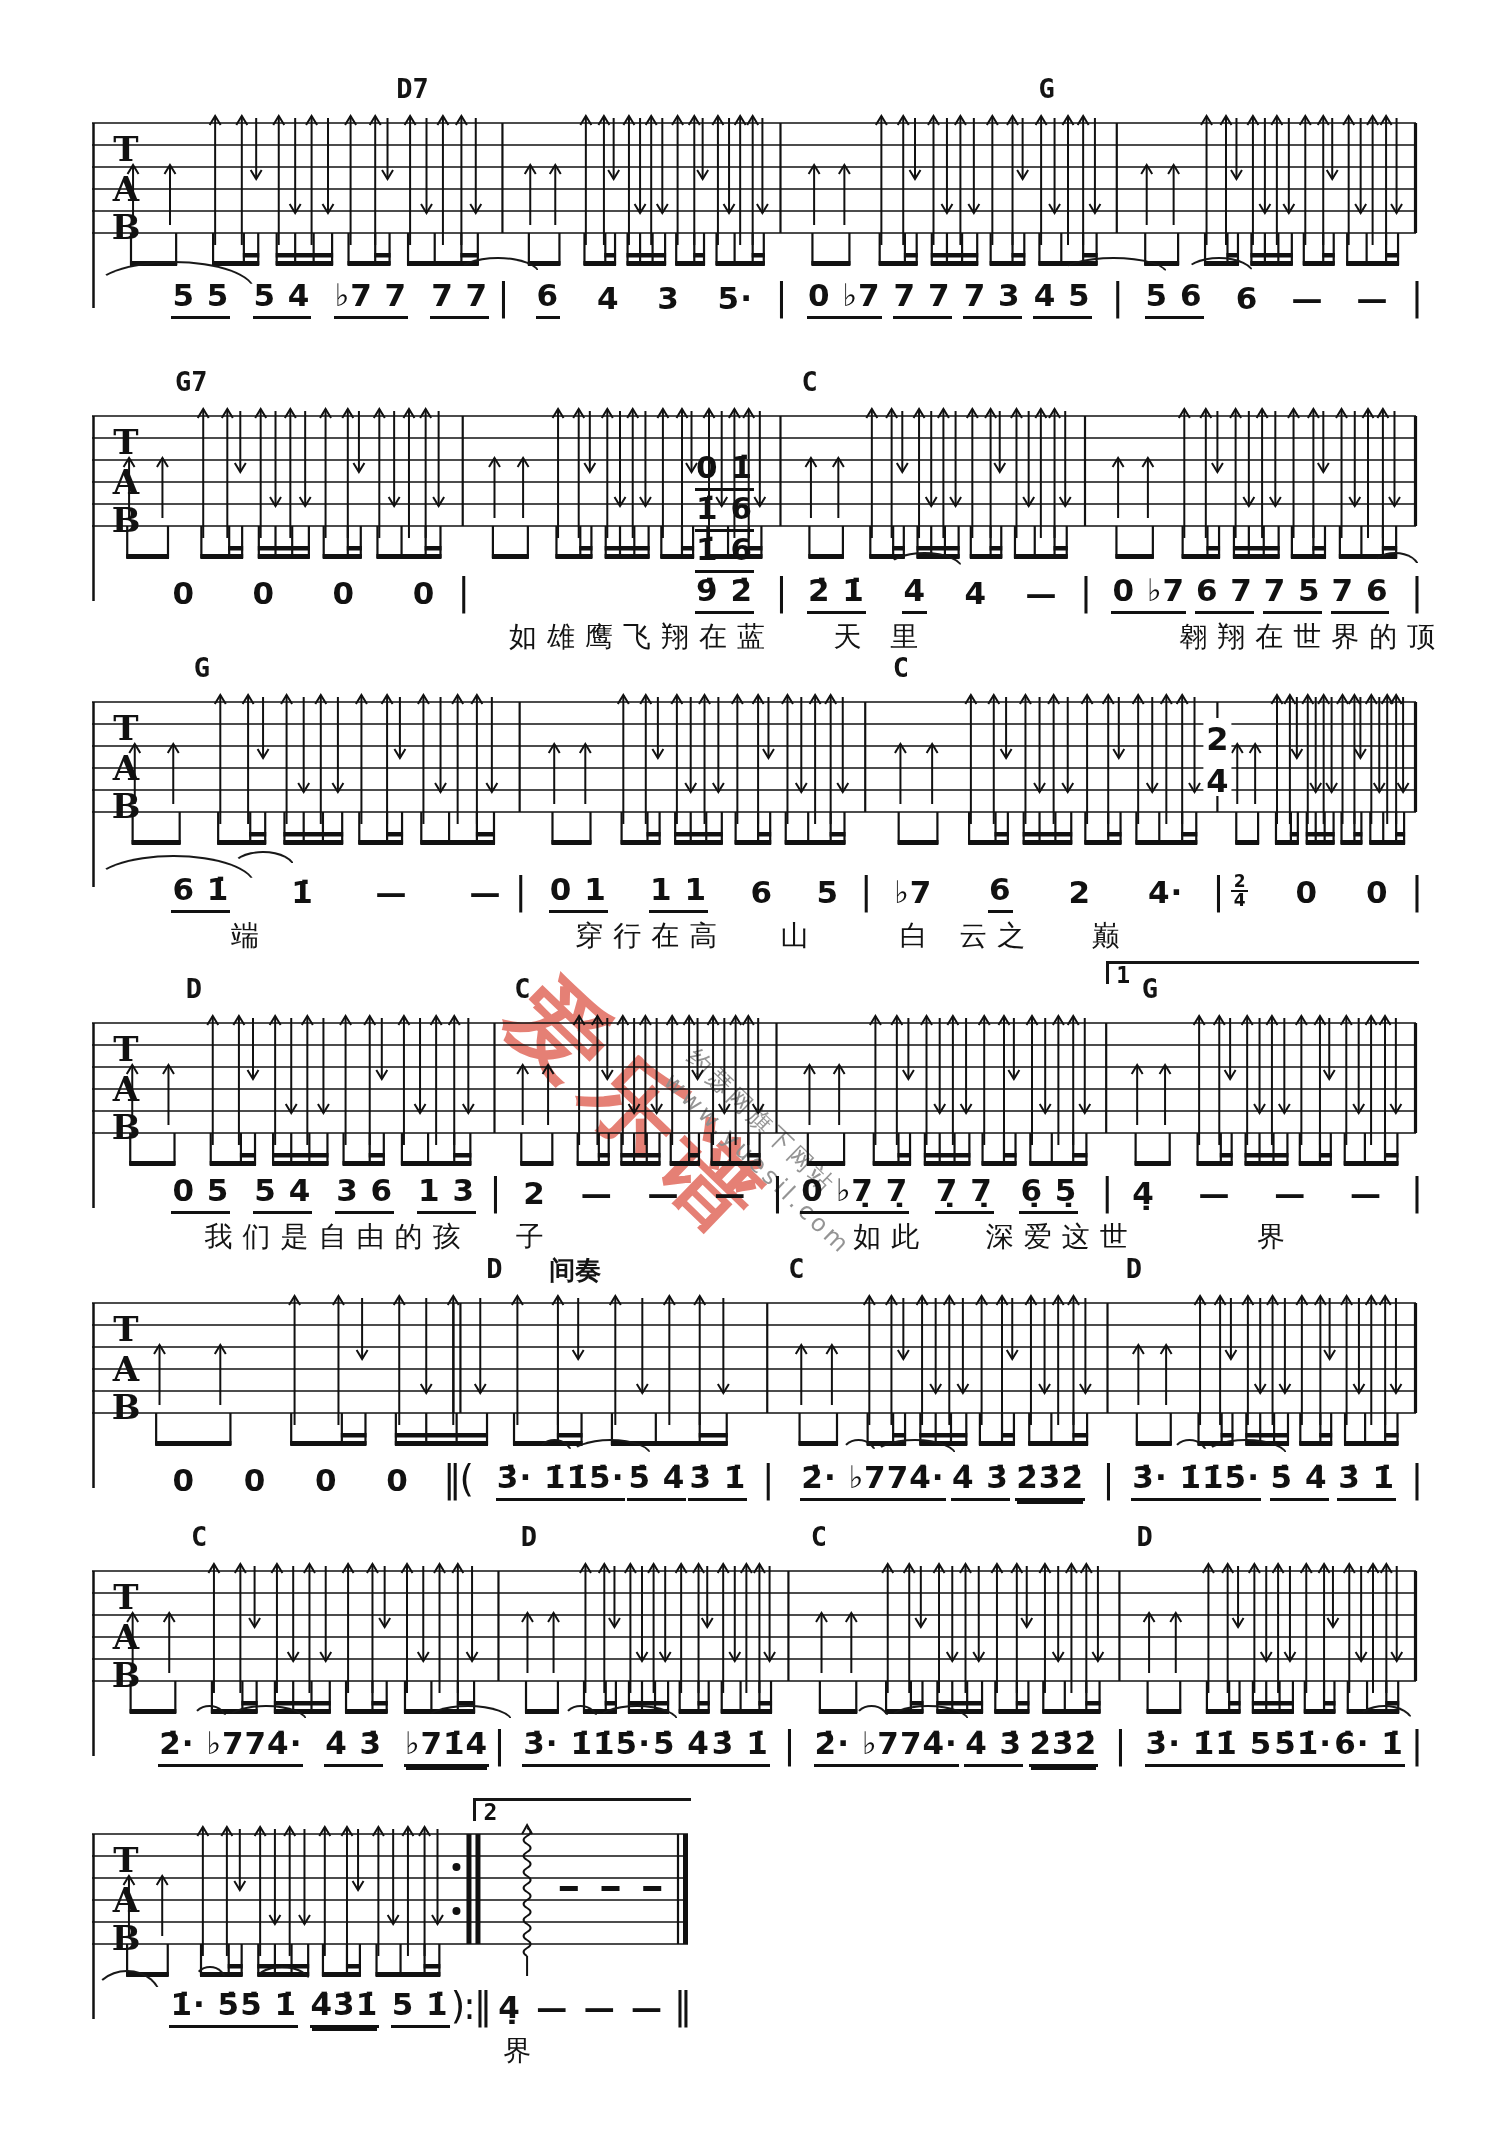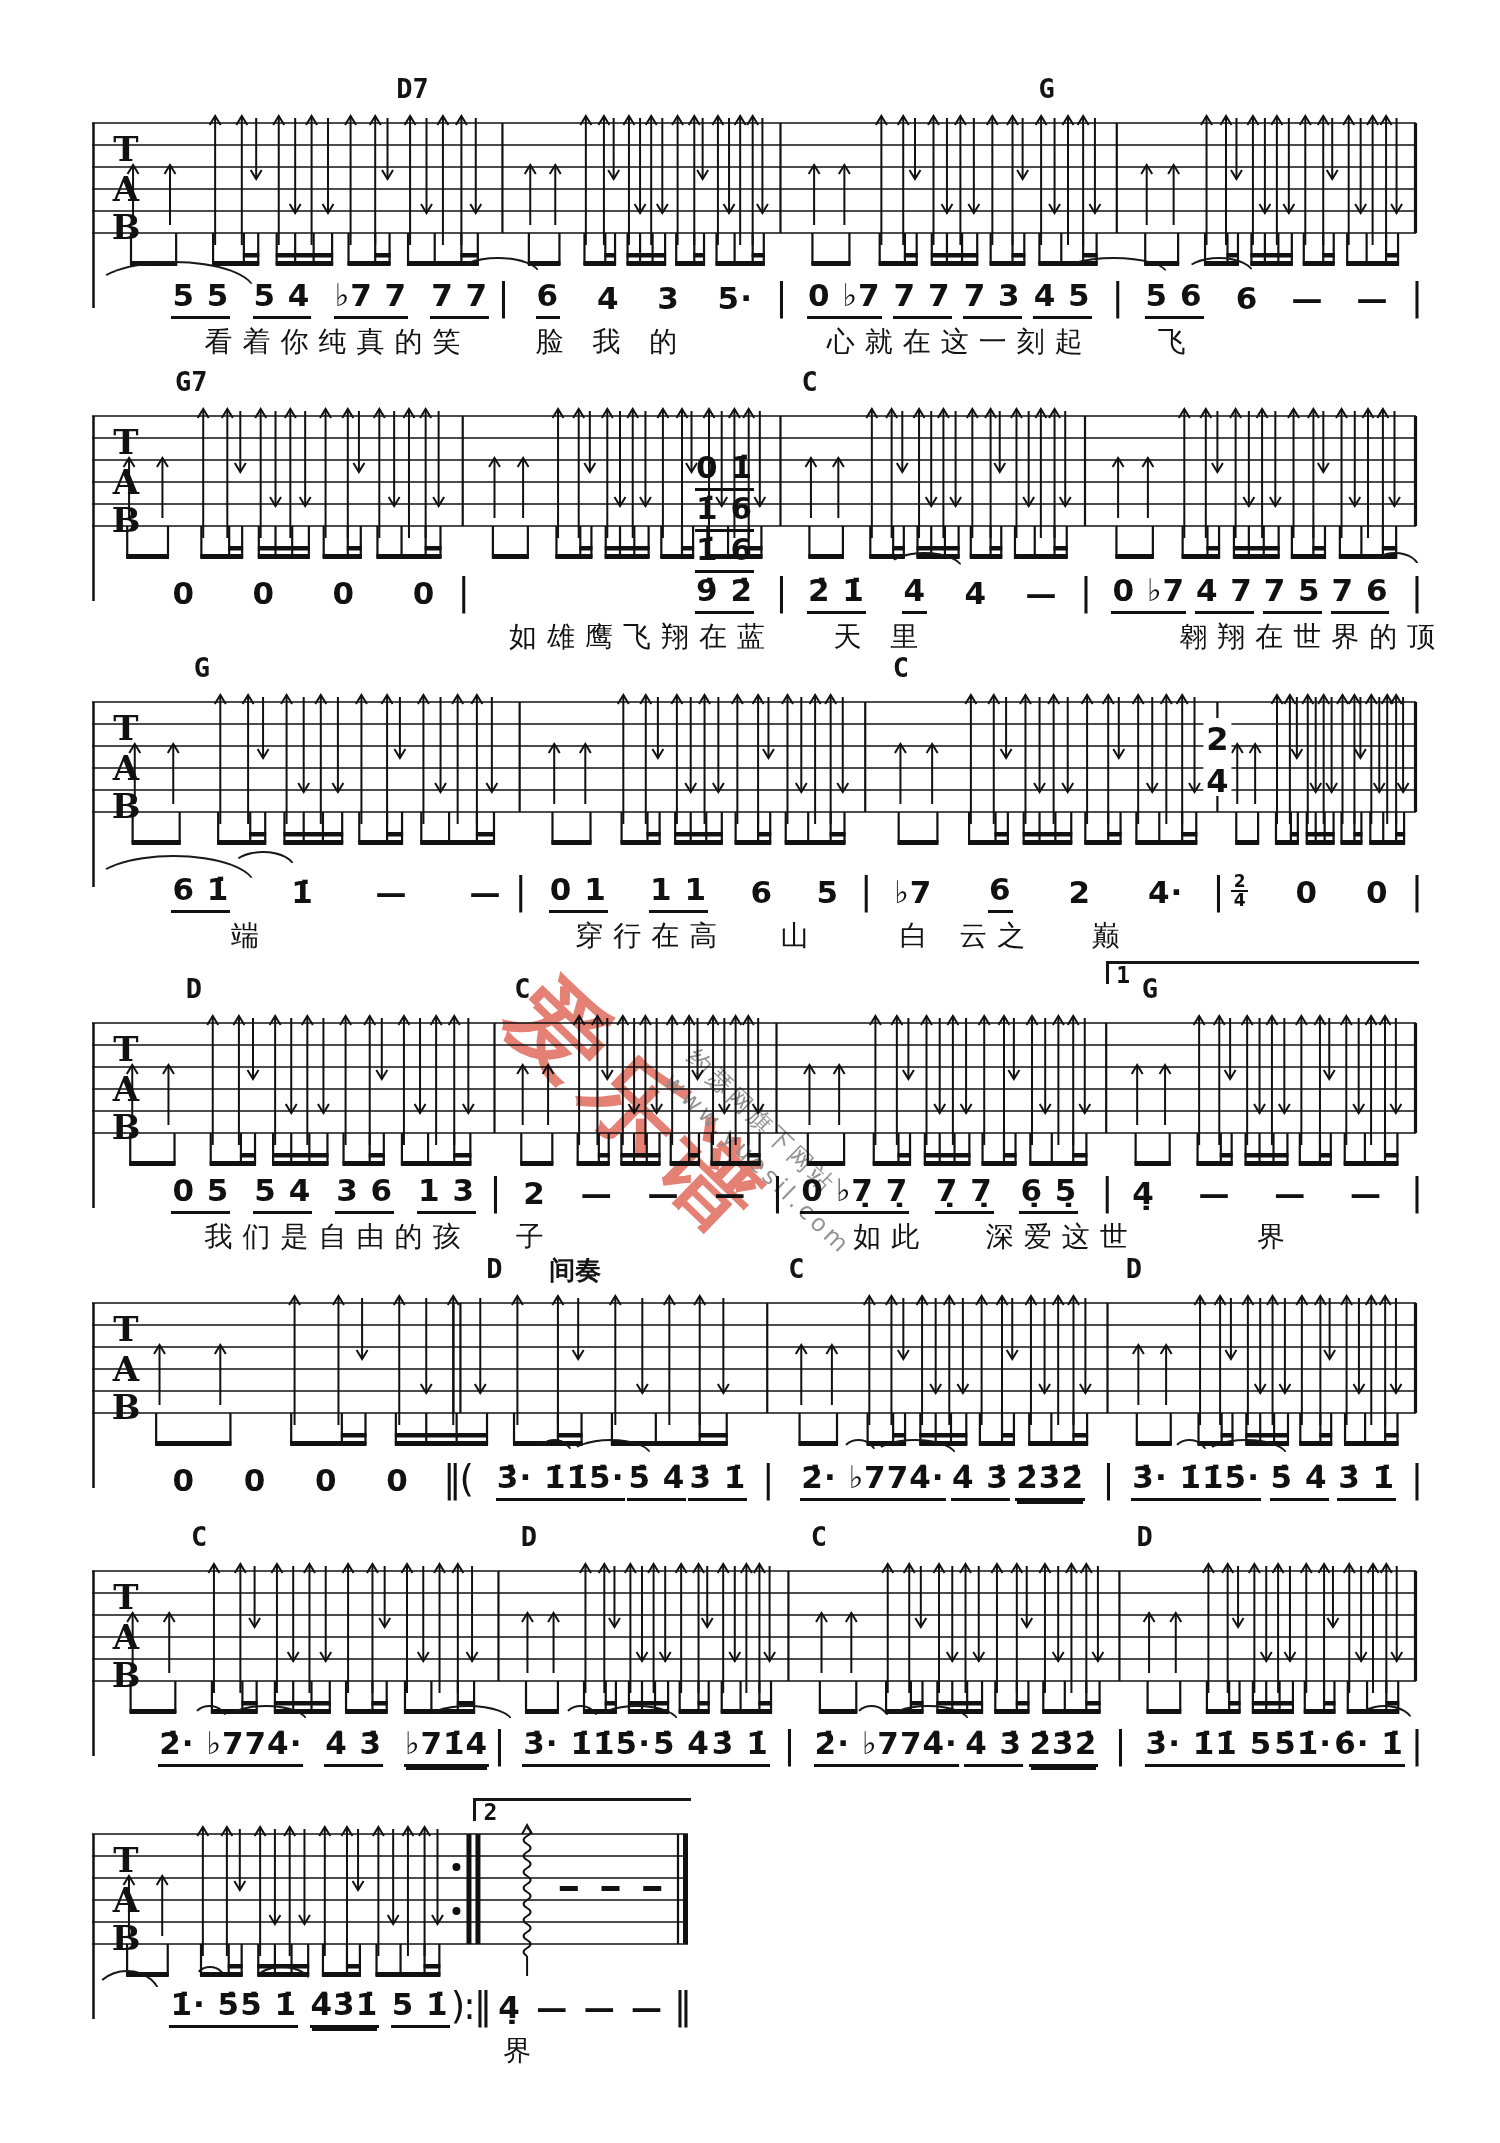--- a/index.html
+++ b/index.html
@@ -329,26 +329,20 @@
             <div class="grp u1">5 6</div>
             <div class="grp">6</div>
             <div class="grp">—</div>
             <div class="grp">—</div>
           </div>
           <div class="arc arcBig" style="left: 0%; width: 12%;"></div>
           <div class="arc" style="left: 27.5%; width: 6%;"></div>
           <div class="arc" style="left: 73%; width: 8%;"></div>
           <div class="arc" style="left: 82.5%; width: 5%;"></div>
         </div>
-        <div class="lyrrow" style="top: 262px; left: 0px; width: 100%;">
-          <div class="lyr" style="left: 8.5%;">看着你纯真的笑</div>
-          <div class="lyr" style="left: 33.5%;">脸 我 的</div>
-          <div class="lyr" style="left: 55.5%;">心就在这一刻起</div>
-          <div class="lyr" style="left: 80.5%;">飞</div>
-        </div>
       </div>
       <div class="sys" style="top: 354px; left: 92px; width: 1324px; height: 320px;">
         <div class="chord" style="left: 7.5%;">G7</div>
         <div class="chord" style="left: 54.2%;">C</div>
         <svg width="1324" height="215" viewBox="0 0 1324 215" style="top: 52px;">
           <line x1="0" y1="10" x2="1324" y2="10" stroke="#111111" stroke-width="1.5"></line>
           <line x1="0" y1="32" x2="1324" y2="32" stroke="#111111" stroke-width="1.5"></line>
           <line x1="0" y1="54" x2="1324" y2="54" stroke="#111111" stroke-width="1.5"></line>
           <line x1="0" y1="76" x2="1324" y2="76" stroke="#111111" stroke-width="1.5"></line>
           <line x1="0" y1="98" x2="1324" y2="98" stroke="#111111" stroke-width="1.5"></line>
@@ -617,21 +611,21 @@
             <div class="grp u1">9̇ 2̇</div>
           </div>
           <div class="meas" style="left: 54%; width: 19%;">
             <div class="grp u1">2̇ 1̇</div>
             <div class="grp u1">4</div>
             <div class="grp">4</div>
             <div class="grp">—</div>
           </div>
           <div class="meas" style="left: 77%; width: 21%;">
             <div class="grp u1">0 ♭7</div>
-            <div class="grp u1">4 7</div>
+            <div class="grp u1">6 7</div>
             <div class="grp u1">7 5</div>
             <div class="grp u1">7 6</div>
           </div>
           <div class="arc" style="left: 60%; width: 5.5%;"></div>
           <div class="arc" style="left: 96.5%; width: 3.5%;"></div>
         </div>
         <div class="lyrrow" style="top: 264px; left: 0px; width: 100%;">
           <div class="lyr" style="left: 31.5%;">如雄鹰飞翔在蓝</div>
           <div class="lyr" style="left: 56%;">天 里</div>
           <div class="lyr" style="left: 78.5%; margin-left: 48px;">翱翔在世界的顶</div>

